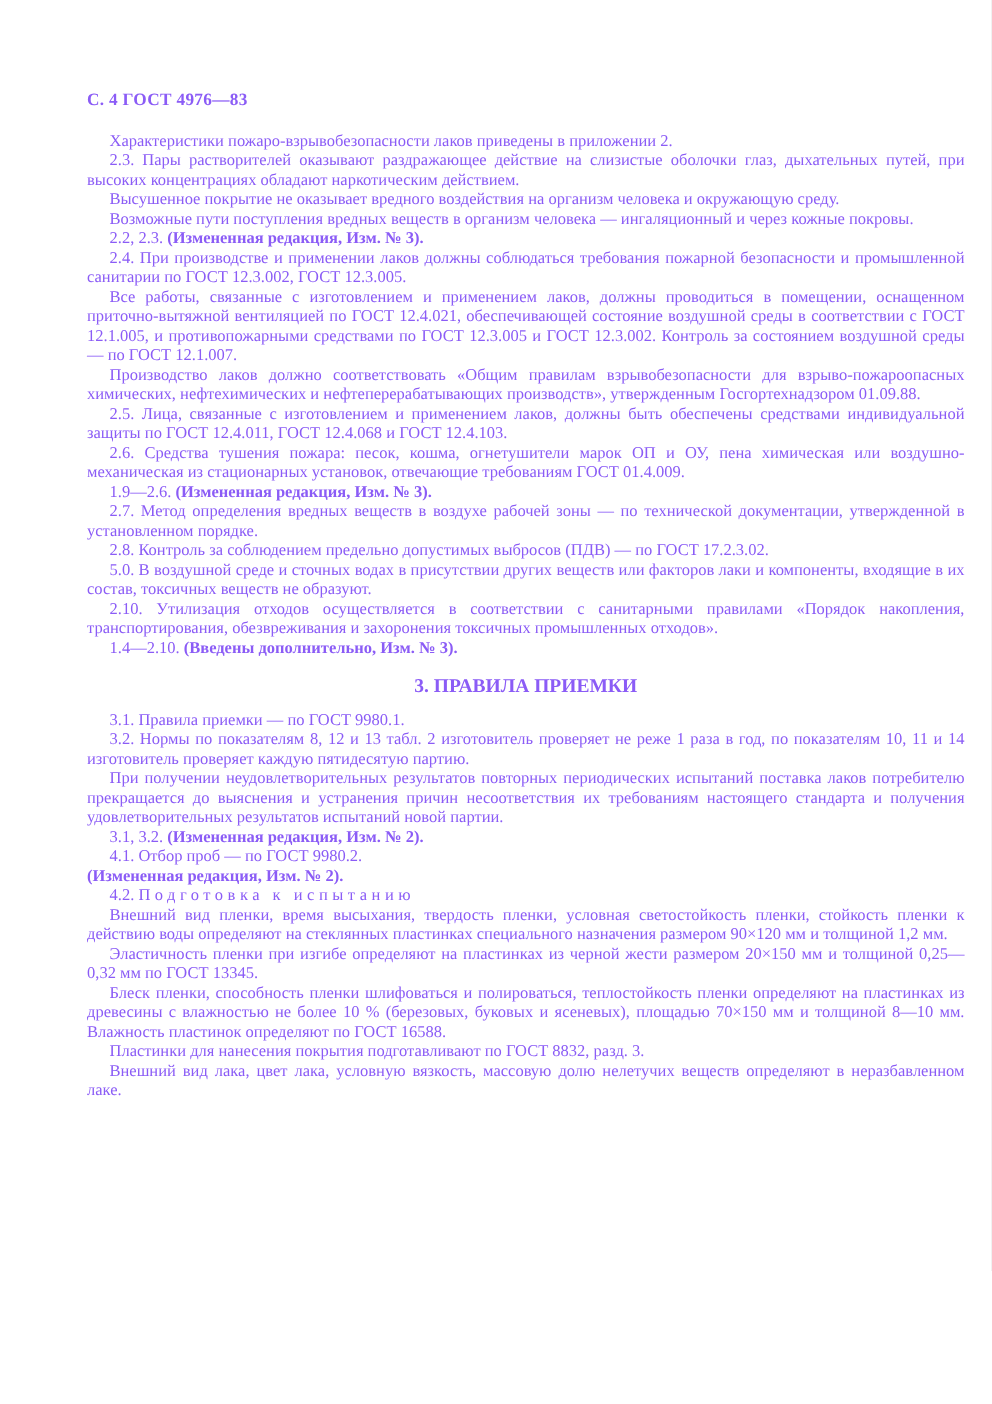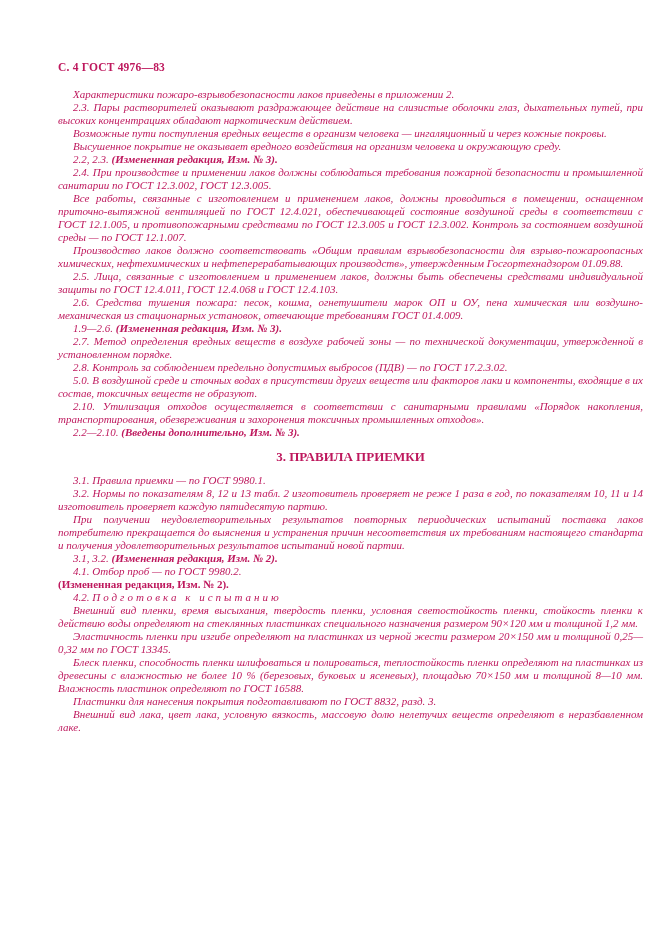--- a/index.html
+++ b/index.html
@@ -1,21 +1,21 @@
 <!DOCTYPE html>
 <html lang="ru"><head>
 <meta charset="utf-8">
 <style>
   html, body { margin: 0; padding: 0; background: #e8e8e8; }
   .page {
     position: relative;
     width: 661px;
     height: 936px;
     background: #ffffff;
-    color: #be185d;
+    color: #8b5cf6;
     font-family: "Liberation Serif", "DejaVu Serif", serif;
     overflow: hidden;
     margin: 0 auto;
   }
   .running-header {
     position: absolute;
     left: 58px;
     top: 61px;
     font-size: 11.5px;
     font-weight: bold;
@@ -24,54 +24,54 @@
   .doc-body {
     position: absolute;
     left: 58px;
     top: 88px;
     width: 585px;
     font-size: 11px;
     line-height: 13px;
     text-align: justify;
   }
   .doc-body p { margin: 0; padding: 0; }
-  .doc-body p.p { text-indent: 15px; font-style: italic; }
+  .doc-body p.p { text-indent: 15px; }
   .doc-body p.p-noindent { text-indent: 0; }
   .doc-body p.heading {
     text-align: center;
     text-indent: 0;
     font-weight: bold;
     font-size: 13px;
     margin: 11px 0 11px 0;
   }
   .b { font-weight: bold; }
   .sp { letter-spacing: 3px; }
 </style>
 </head>
 <body>
 
 <div class="page">
   <div class="running-header">С. 4 ГОСТ 4976—83</div>
   <div class="doc-body">
       <p class="p"><span>Характеристики пожаро-взрывобезопасности лаков приведены в приложении 2.</span></p>
       <p class="p"><span>2.3. Пары растворителей оказывают раздражающее действие на слизистые оболочки глаз, дыхательных путей, при высоких концентрациях обладают наркотическим действием.</span></p>
+      <p class="p"><span>Высушенное покрытие не оказывает вредного воздействия на организм человека и окружающую среду.</span></p>
       <p class="p"><span>Возможные пути поступления вредных веществ в организм человека — ингаляционный и через кожные покровы.</span></p>
-      <p class="p"><span>Высушенное покрытие не оказывает вредного воздействия на организм человека и окружающую среду.</span></p>
       <p class="p"><span>2.2, 2.3. </span><span class="b">(Измененная редакция, Изм. № 3).</span></p>
       <p class="p"><span>2.4. При производстве и применении лаков должны соблюдаться требования пожарной безопасности и промышленной санитарии по ГОСТ 12.3.002, ГОСТ 12.3.005.</span></p>
       <p class="p"><span>Все работы, связанные с изготовлением и применением лаков, должны проводиться в помещении, оснащенном приточно-вытяжной вентиляцией по ГОСТ 12.4.021, обеспечивающей состояние воздушной среды в соответствии с ГОСТ 12.1.005, и противопожарными средствами по ГОСТ 12.3.005 и ГОСТ 12.3.002. Контроль за состоянием воздушной среды — по ГОСТ 12.1.007.</span></p>
       <p class="p"><span>Производство лаков должно соответствовать «Общим правилам взрывобезопасности для взрыво-пожароопасных химических, нефтехимических и нефтеперерабатывающих производств», утвержденным Госгортехнадзором 01.09.88.</span></p>
       <p class="p"><span>2.5. Лица, связанные с изготовлением и применением лаков, должны быть обеспечены средствами индивидуальной защиты по ГОСТ 12.4.011, ГОСТ 12.4.068 и ГОСТ 12.4.103.</span></p>
       <p class="p"><span>2.6. Средства тушения пожара: песок, кошма, огнетушители марок ОП и ОУ, пена химическая или воздушно-механическая из стационарных установок, отвечающие требованиям ГОСТ 01.4.009.</span></p>
       <p class="p"><span>1.9—2.6. </span><span class="b">(Измененная редакция, Изм. № 3).</span></p>
       <p class="p"><span>2.7. Метод определения вредных веществ в воздухе рабочей зоны — по технической документации, утвержденной в установленном порядке.</span></p>
       <p class="p"><span>2.8. Контроль за соблюдением предельно допустимых выбросов (ПДВ) — по ГОСТ 17.2.3.02.</span></p>
       <p class="p"><span>5.0. В воздушной среде и сточных водах в присутствии других веществ или факторов лаки и компоненты, входящие в их состав, токсичных веществ не образуют.</span></p>
       <p class="p"><span>2.10. Утилизация отходов осуществляется в соответствии с санитарными правилами «Порядок накопления, транспортирования, обезвреживания и захоронения токсичных промышленных отходов».</span></p>
-      <p class="p"><span>2.2—2.10. </span><span class="b">(Введены дополнительно, Изм. № 3).</span></p>
+      <p class="p"><span>1.4—2.10. </span><span class="b">(Введены дополнительно, Изм. № 3).</span></p>
       <p class="heading"><span class="b">3. ПРАВИЛА ПРИЕМКИ</span></p>
       <p class="p"><span>3.1. Правила приемки — по ГОСТ 9980.1.</span></p>
       <p class="p"><span>3.2. Нормы по показателям 8, 12 и 13 табл. 2 изготовитель проверяет не реже 1 раза в год, по показателям 10, 11 и 14 изготовитель проверяет каждую пятидесятую партию.</span></p>
       <p class="p"><span>При получении неудовлетворительных результатов повторных периодических испытаний поставка лаков потребителю прекращается до выяснения и устранения причин несоответствия их требованиям настоящего стандарта и получения удовлетворительных результатов испытаний новой партии.</span></p>
       <p class="p"><span>3.1, 3.2. </span><span class="b">(Измененная редакция, Изм. № 2).</span></p>
       <p class="p"><span>4.1. Отбор проб — по ГОСТ 9980.2.</span></p>
       <p class="p-noindent"><span class="b">(Измененная редакция, Изм. № 2).</span></p>
       <p class="p"><span>4.2. </span><span class="sp">Подготовка к испытанию</span></p>
       <p class="p"><span>Внешний вид пленки, время высыхания, твердость пленки, условная светостойкость пленки, стойкость пленки к действию воды определяют на стеклянных пластинках специального назначения размером 90×120 мм и толщиной 1,2 мм.</span></p>
       <p class="p"><span>Эластичность пленки при изгибе определяют на пластинках из черной жести размером 20×150 мм и толщиной 0,25—0,32 мм по ГОСТ 13345.</span></p>

